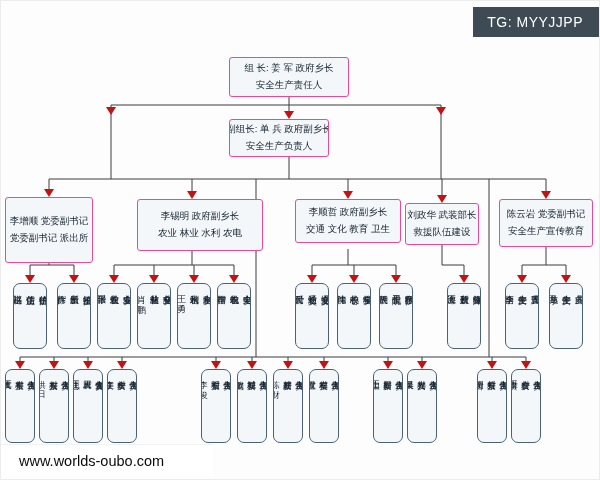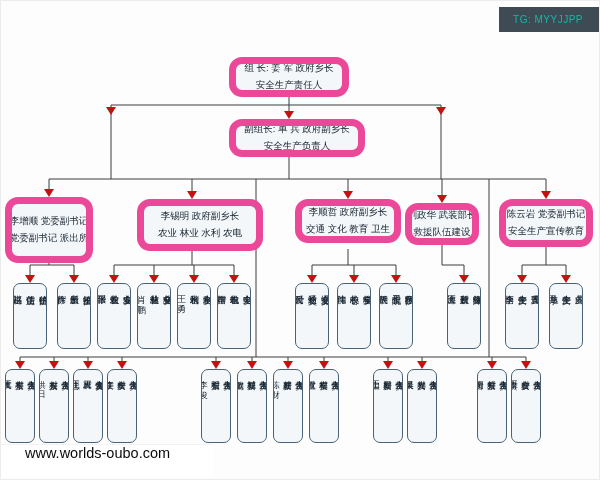--- a/index.html
+++ b/index.html
@@ -1,32 +1,32 @@
 <!DOCTYPE html>
 <html><head>
 <meta charset="utf-8">
 <style>
   *{margin:0;padding:0;box-sizing:border-box}
   html,body{width:600px;height:480px}
   body{background:#fff;font-family:"Liberation Sans",sans-serif;color:#15222e;position:relative;overflow:hidden}
   #stage{position:absolute;inset:0;background:#fdfdfd;border:1px solid #ececec}
   #wires{position:absolute;left:0;top:0;z-index:1}
-  .hbox{position:absolute;z-index:2;border:7px solid #ec4899;border-radius:13px;background:#f3f7fa;
+  .hbox{position:absolute;z-index:2;border:1px solid #ec4899;border-radius:3px;background:#f3f7fa;
         display:flex;flex-direction:column;align-items:center;justify-content:center;text-align:center;
         font-size:9.5px;line-height:1.75;white-space:nowrap;overflow:hidden;padding:2px}
   .vbox{position:absolute;z-index:2;border:1px solid #4a6278;border-radius:7px;background:#f3f7fa;
         display:flex;flex-direction:row;justify-content:center;gap:2px;padding-top:4px;overflow:hidden}
   .vcol{writing-mode:vertical-lr;text-orientation:upright;font-size:9px;line-height:11px}
   .officer{width:34px;height:66px}
   .village{width:30px;height:74px}
   .village .vcol{font-size:8.5px;line-height:10px}
-  #tg-badge{position:absolute;top:6px;right:0;z-index:3;background:#3e4a54;color:#14b8a6;
-            font-size:10px;padding:7px 16px 7px 14px;letter-spacing:.5px}
+  #tg-badge{position:absolute;top:6px;right:0;z-index:3;background:#3e4a54;color:#ffffff;
+            font-size:14px;padding:7px 16px 7px 14px;letter-spacing:.5px}
   #site-bar{position:absolute;left:0;bottom:2px;z-index:3;background:#fff;width:212px;height:33px;
-            display:flex;align-items:flex-start;padding-left:24px;font-size:14.5px;color:#0a0a0a;border-top:1px solid #f2f2f2}
+            display:flex;align-items:center;padding-left:18px;font-size:14.5px;color:#0a0a0a;border-top:1px solid #f2f2f2}
 </style>
 </head>
 <body>
 
 <div id="stage">
 
   <svg id="wires" width="600" height="480">
     <defs>
       <path id="arr" d="M-5 -8 L5 -8 L0 0 Z" fill="#c31212"></path>
     </defs>
@@ -75,21 +75,21 @@
       <use href="#arr" transform="translate(491,368)"></use>
       <use href="#arr" transform="translate(525,368)"></use>
     </g>
   </svg>
 
   <div class="hbox" style="left:228px;top:56px;width:120px;height:40px">
     <div>组  长: 姜  军  政府乡长</div>
     <div>安全生产责任人</div>
   </div>
 
-  <div class="hbox" style="left:228px;top:118px;width:136px;height:38px">
+  <div class="hbox" style="left:228px;top:118px;width:100px;height:38px">
     <div>副组长: 单  兵  政府副乡长</div>
     <div>安全生产负责人</div>
   </div>
 
   <div class="hbox" style="left:4px;top:196px;width:88px;height:66px">
     <div>李增顺  党委副书记</div>
     <div>党委副书记  派出所</div>
   </div>
   <div class="hbox" style="left:136px;top:198px;width:126px;height:52px">
     <div>李锡明  政府副乡长</div>

